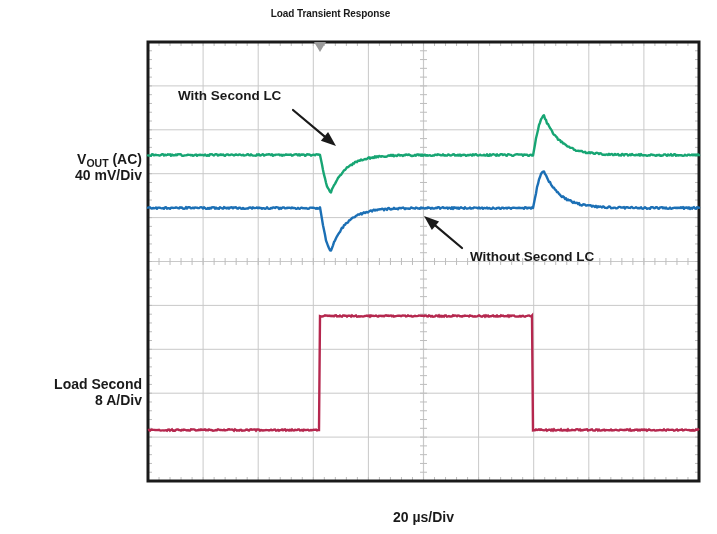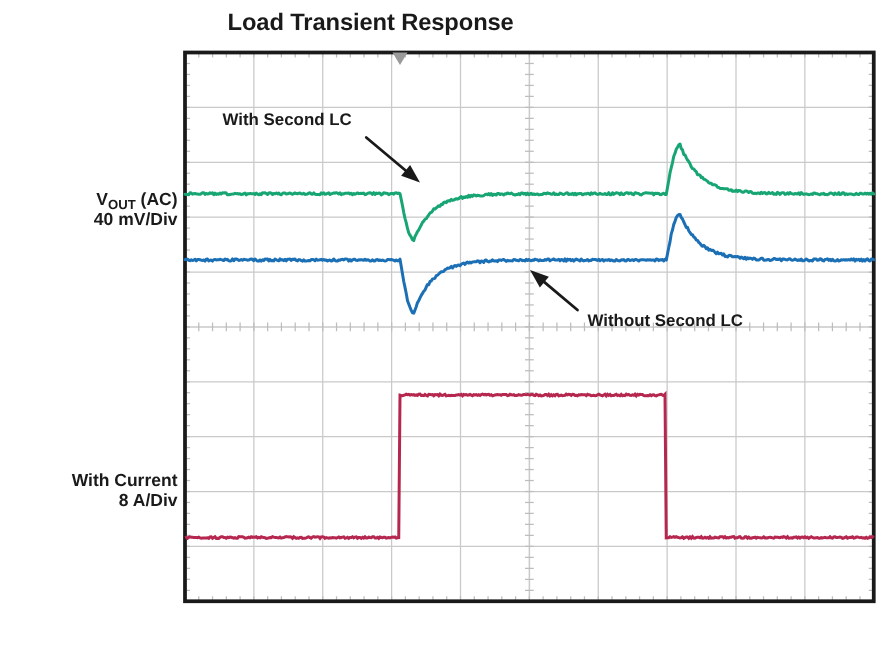--- a/index.html
+++ b/index.html
@@ -18,24 +18,25 @@
   #figure {
     position: absolute;
     inset: 0;
   }
   .chart-title {
     position: absolute;
     left: 0;
     top: 8px;
     width: 593px;
     text-align: center;
-    font-size: 19px;
+    font-size: 10px;
     font-weight: bold;
     letter-spacing: -0.1px;
     color: #1a1a1a;
+    padding-left: 34px;
   }
   .axis-caption {
     position: absolute;
     font-size: 14px;
     font-weight: bold;
     line-height: 1.12;
     color: #1a1a1a;
     white-space: nowrap;
   }
   #vout-caption {
@@ -86,21 +87,21 @@
 <div id="figure">
 
   <div class="chart-title">Load Transient Response</div>
 
   <div class="axis-caption" id="vout-caption">
     <span class="cap-line"><span>V</span><sub>OUT</sub><span> (AC)</span></span>
     <span class="cap-line">40 mV/Div</span>
   </div>
 
   <div class="axis-caption" id="iload-caption">
-    <span class="cap-line">With Current</span>
+    <span class="cap-line">Load Second</span>
     <span class="cap-line">8 A/Div</span>
   </div>
 
   <svg class="scope-svg" id="scope" width="717" height="534">
       <g>
         <line x1="203.1" y1="42" x2="203.1" y2="481" stroke="#c9c9c9" stroke-width="1"></line>
         <line x1="258.2" y1="42" x2="258.2" y2="481" stroke="#c9c9c9" stroke-width="1"></line>
         <line x1="313.3" y1="42" x2="313.3" y2="481" stroke="#c9c9c9" stroke-width="1"></line>
         <line x1="368.4" y1="42" x2="368.4" y2="481" stroke="#c9c9c9" stroke-width="1"></line>
         <line x1="423.5" y1="42" x2="423.5" y2="481" stroke="#c9c9c9" stroke-width="1.2"></line>
@@ -434,14 +435,15 @@
       <g>
         <line x1="293" y1="110" x2="324.4986349051034" y2="136.37095015310985" stroke="#1a1a1a" stroke-width="2.2" stroke-linecap="round"></line>
         <path d="M 336 146 L 320.9037896289311 140.66479312187124 L 328.0934801812757 132.07710718434845 Z" fill="#1a1a1a"></path>
         <text x="178" y="100" text-anchor="start" class="annot-text">With Second LC</text>
         <line x1="462" y1="248" x2="435.4736679717558" y2="225.6620361867417" stroke="#1a1a1a" stroke-width="2.2" stroke-linecap="round"></line>
         <path d="M 424 216 L 439.08082814813935 221.3785334772862 L 431.86650779537223 229.94553889619718 Z" fill="#1a1a1a"></path>
         <text x="470" y="261" text-anchor="start" class="annot-text">Without Second LC</text>
       </g>
     </svg>
 
+  <div id="xaxis-caption">20 µs/Div</div>
 
 </div>
 
 </body></html>

